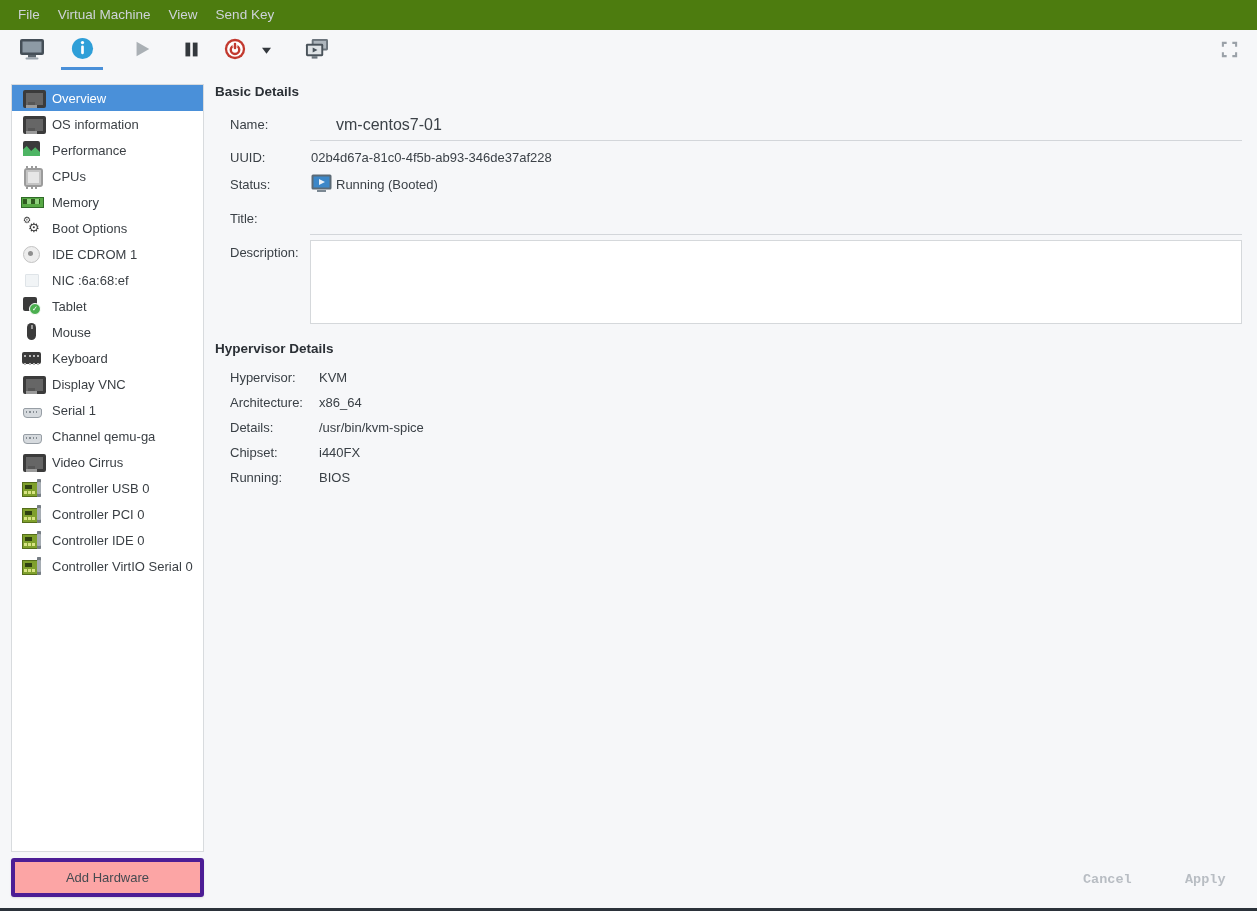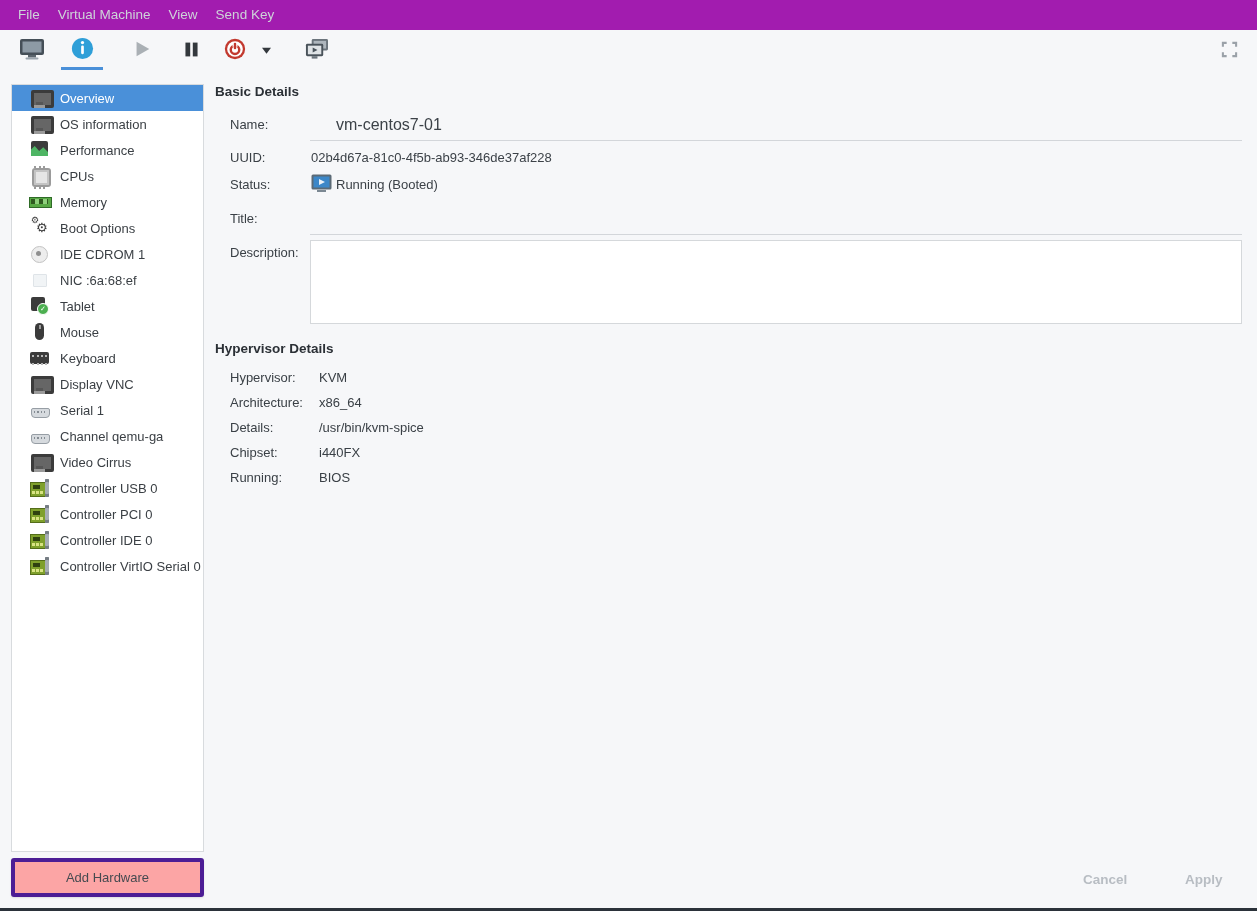--- a/index.html
+++ b/index.html
@@ -7,21 +7,21 @@
   body {
     font-family:"Liberation Sans", sans-serif;
     background:#f6f7f9;
     position:relative;
     font-size:13px;
     color:#3a4046;
   }
   
   .menubar {
     position:absolute; top:0; left:0; right:0; height:30px;
-    background:#a21caf; display:flex; align-items:center; padding-left:9px;
+    background:#4d7c0f; display:flex; align-items:center; padding-left:9px;
   }
   .menubar .mitem {
     color:#ced3d9; font-size:13.5px; padding:0 9px; line-height:30px; cursor:default;
   }
   
   .toolbar {
     position:absolute; top:30px; left:0; right:0; height:41px;
     display:flex; align-items:center; background:#f6f7f9;
   }
   .tbtn {
@@ -36,21 +36,21 @@
   .sp-power   { margin-left:16px; }
   .sp-caret   { margin-left:5px; width:22px; }
   .sp-multi   { margin-left:24px; }
   .sp-full    { margin-left:auto; margin-right:16px; }
   
   .sidebar {
     position:absolute; left:11px; top:84px; width:193px; height:768px;
     background:#ffffff; border:1px solid #d8dbde;
   }
   .srow {
-    display:flex; align-items:center; height:26px; padding-left:17px; gap:10px;
+    display:flex; align-items:center; height:26px; padding-left:9px; gap:10px;
     color:#3a3f44; cursor:pointer; white-space:nowrap;
   }
   .srow.sel { background:#4a90d9; color:#ffffff; }
   .slabel { font-size:13px; }
   .addhw {
     position:absolute; left:11px; top:858px; width:193px; height:39px;
     background:#fca5a5; border:4px solid #4c1d95; border-radius:3px;
     box-shadow:0 1px 2px rgba(0,0,0,0.10);
     font-weight:normal; font-size:13px; color:#454a50;
     display:flex; align-items:center; justify-content:center; cursor:pointer;
@@ -128,21 +128,21 @@
     border:1px solid #d5d8db; background:#ffffff; resize:none; outline:none;
     font-family:"Liberation Sans", sans-serif; font-size:13px; color:#3c4248; padding:4px 6px;
   }
   .statusicon { position:absolute; left:311px; top:174px; }
   .hvrows { position:absolute; left:230px; top:365px; }
   .hvrow { display:flex; height:25px; align-items:center; }
   .hvrow .hl { width:89px; }
   
   .footbtn {
     position:absolute; top:866px; background:transparent; border:none;
-    font-family:Liberation Sans, sans-serif; font-weight:bold; font-size:13.5px;
+    font-family:Liberation Mono, monospace; font-weight:bold; font-size:13.5px;
     color:#b8bdc3; padding:6px 10px; cursor:default;
   }
   .cancel { left:1073px; }
   .apply  { left:1175px; }
   .bottomstrip { position:absolute; left:0; right:0; bottom:0; height:3px; background:#2b323a; }
 </style>
 </head>
 <body>
 
 <div class="menubar">

